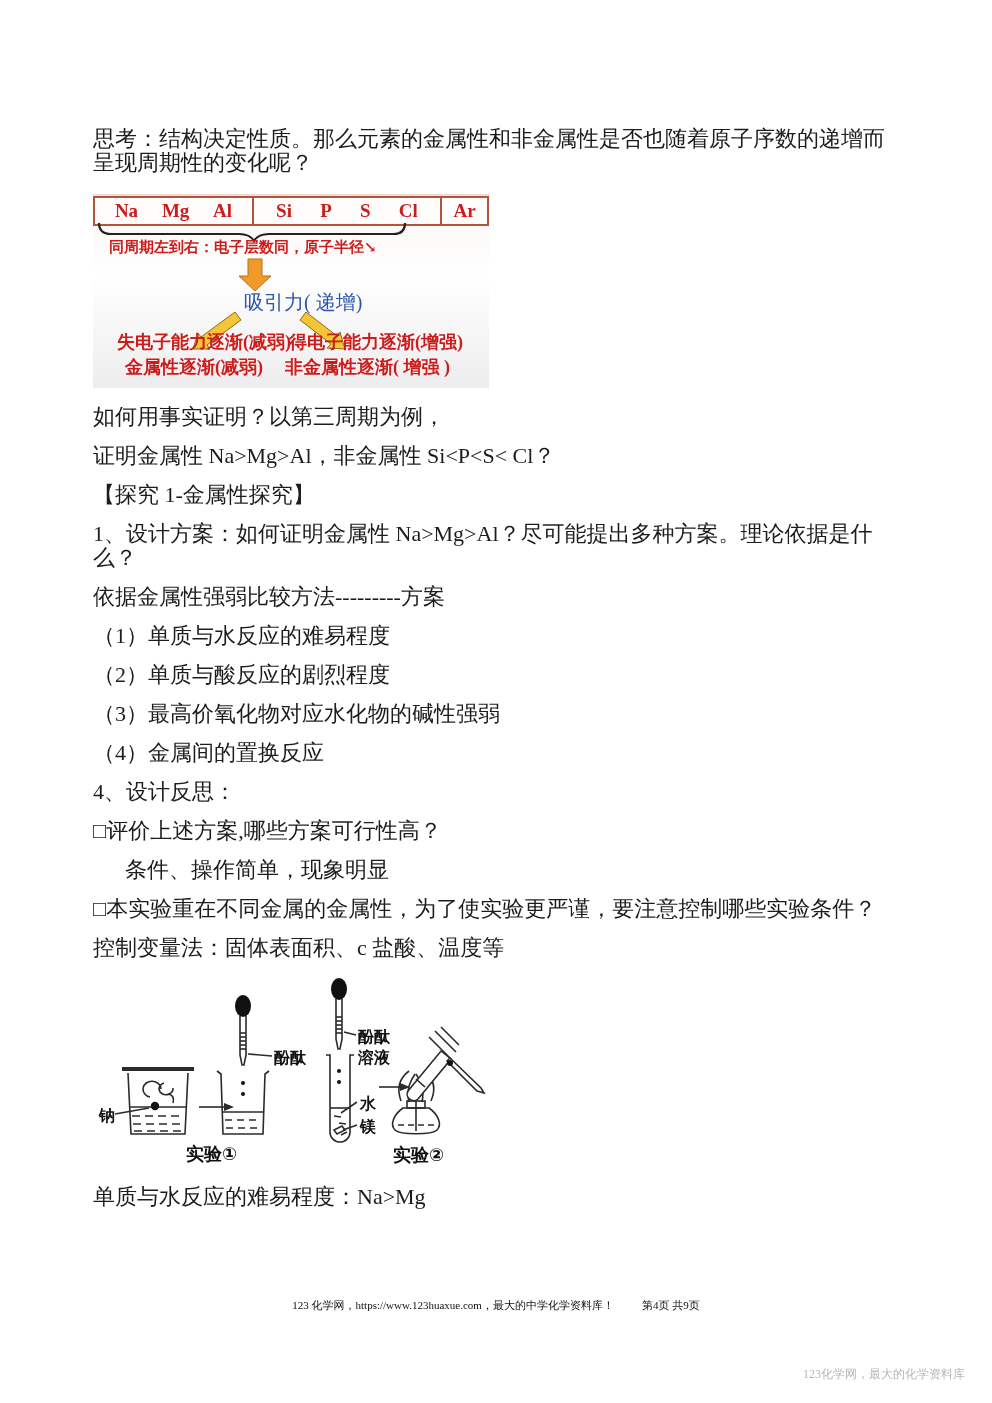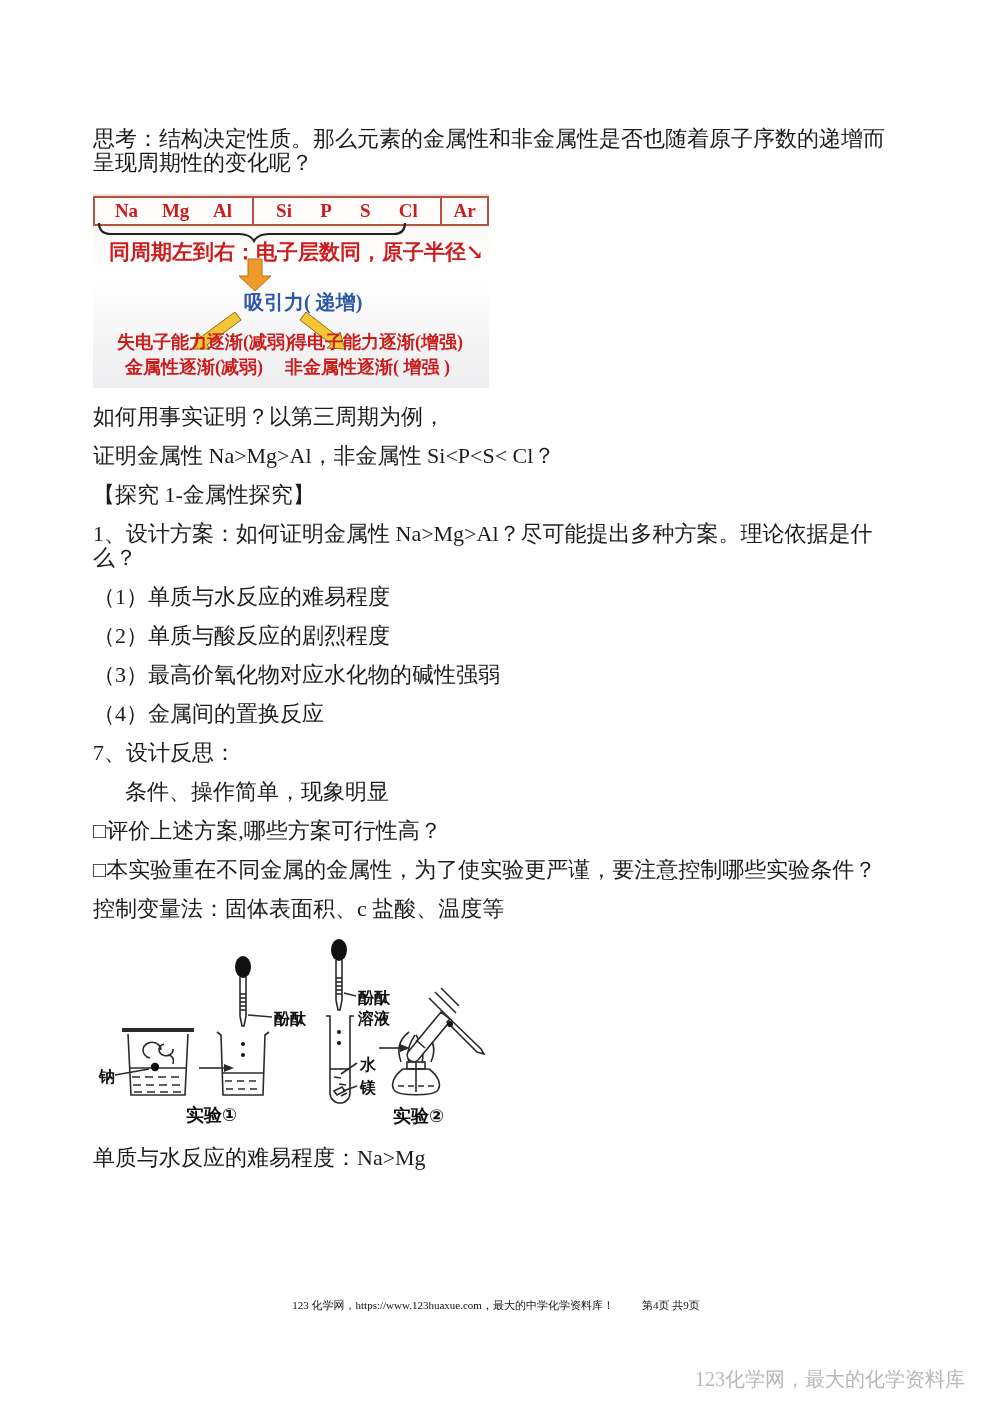--- a/index.html
+++ b/index.html
@@ -23,39 +23,39 @@
     border:2px solid #b2543e;background:#fffdfc;
   }
   .concept .cell{
     display:flex;align-items:center;justify-content:space-around;
     border-right:2px solid #b2543e;height:100%;
     font-weight:bold;font-size:19px;color:#cc1c1c;padding:0 8px;box-sizing:border-box;
   }
   .concept .cell:last-child{border-right:none;text-align:center;}
   .c1{width:159px;} .c2{width:188px;} .c3{width:45px;}
   .concept svg.overlay{position:absolute;left:0;top:0;}
-  .cd-note{position:absolute;left:16px;top:44px;color:#cc1c1c;font-weight:bold;font-size:21px;white-space:nowrap;}
-  .cd-attract{position:absolute;left:106px;top:95px;color:#2d57a7;font-weight:bold;font-size:20px;white-space:nowrap;padding-left:45px;}
+  .cd-note{position:absolute;left:16px;top:44px;color:#cc1c1c;font-weight:bold;font-size:15px;white-space:nowrap;}
+  .cd-attract{position:absolute;left:106px;top:95px;color:#2d57a7;font-weight:normal;font-size:20px;white-space:nowrap;padding-left:45px;}
   .cd-red{position:absolute;color:#cc1c1c;font-weight:bold;font-size:18px;white-space:nowrap;}
   .r1l{left:24px;top:136px;} .r1r{left:196px;top:136px;}
   .r2l{left:32px;top:161px;} .r2r{left:192px;top:161px;}
 
   
   .experiment{margin:8px 0 10px 5px;}
   .experiment svg{display:block;}
   .exp-label{font-family:"Liberation Sans","DejaVu Sans",sans-serif;font-weight:bold;fill:#111;}
 
   
   .footer{
     position:absolute;left:0;top:1298px;width:100%;text-align:center;
     font-size:11px;color:#111;
   }
   .footer .pageinfo{margin-left:28px;}
   .watermark{
-    position:absolute;right:27px;top:1366px;font-size:20px;color:#b7b7b7;
+    position:absolute;right:27px;top:1366px;font-size:12px;color:#b7b7b7;
   }
 </style>
 </head>
 <body>
 
 <div class="content">
 
   <p class="para first">思考：结构决定性质。那么元素的金属性和非金属性是否也随着原子序数的递增而呈现周期性的变化呢？</p>
 
   <div class="concept">
@@ -92,27 +92,28 @@
     <div class="cd-red r1l">失电子能力逐渐(减弱)</div>
     <div class="cd-red r1r">得电子能力逐渐(增强)</div>
     <div class="cd-red r2l">金属性逐渐(减弱)</div>
     <div class="cd-red r2r">非金属性逐渐( 增强 )</div>
   </div>
 
   <p class="para">如何用事实证明？以第三周期为例，</p>
   <p class="para">证明金属性 Na&gt;Mg&gt;Al，非金属性 Si&lt;P&lt;S&lt; Cl？</p>
   <p class="para">【探究 1-金属性探究】</p>
   <p class="para">1、设计方案：如何证明金属性 Na&gt;Mg&gt;Al？尽可能提出多种方案。理论依据是什么？</p>
+  <p class="para">依据金属性强弱比较方法---------方案</p>
   <p class="para">（1）单质与水反应的难易程度</p>
   <p class="para">（2）单质与酸反应的剧烈程度</p>
   <p class="para">（3）最高价氧化物对应水化物的碱性强弱</p>
   <p class="para">（4）金属间的置换反应</p>
-  <p class="para">7、设计反思：</p>
+  <p class="para">4、设计反思：</p>
+  <p class="para">□评价上述方案,哪些方案可行性高？</p>
   <p class="para indent">条件、操作简单，现象明显</p>
-  <p class="para">□评价上述方案,哪些方案可行性高？</p>
   <p class="para">□本实验重在不同金属的金属性，为了使实验更严谨，要注意控制哪些实验条件？</p>
   <p class="para">控制变量法：固体表面积、c 盐酸、温度等</p>
 
   <div class="experiment">
     <svg width="420" height="200" viewBox="0 0 420 200" fill="none" stroke="#2b2b2b" stroke-width="1.6">
 
       <line x1="24" y1="94" x2="96" y2="94" stroke-width="4"></line>
       <path d="M30,98 L33,159 L87,159 L90,98"></path>
       <line x1="32" y1="132" x2="88" y2="132"></line>
       <line x1="34" y1="141" x2="86" y2="141" stroke-dasharray="8 5"></line>

